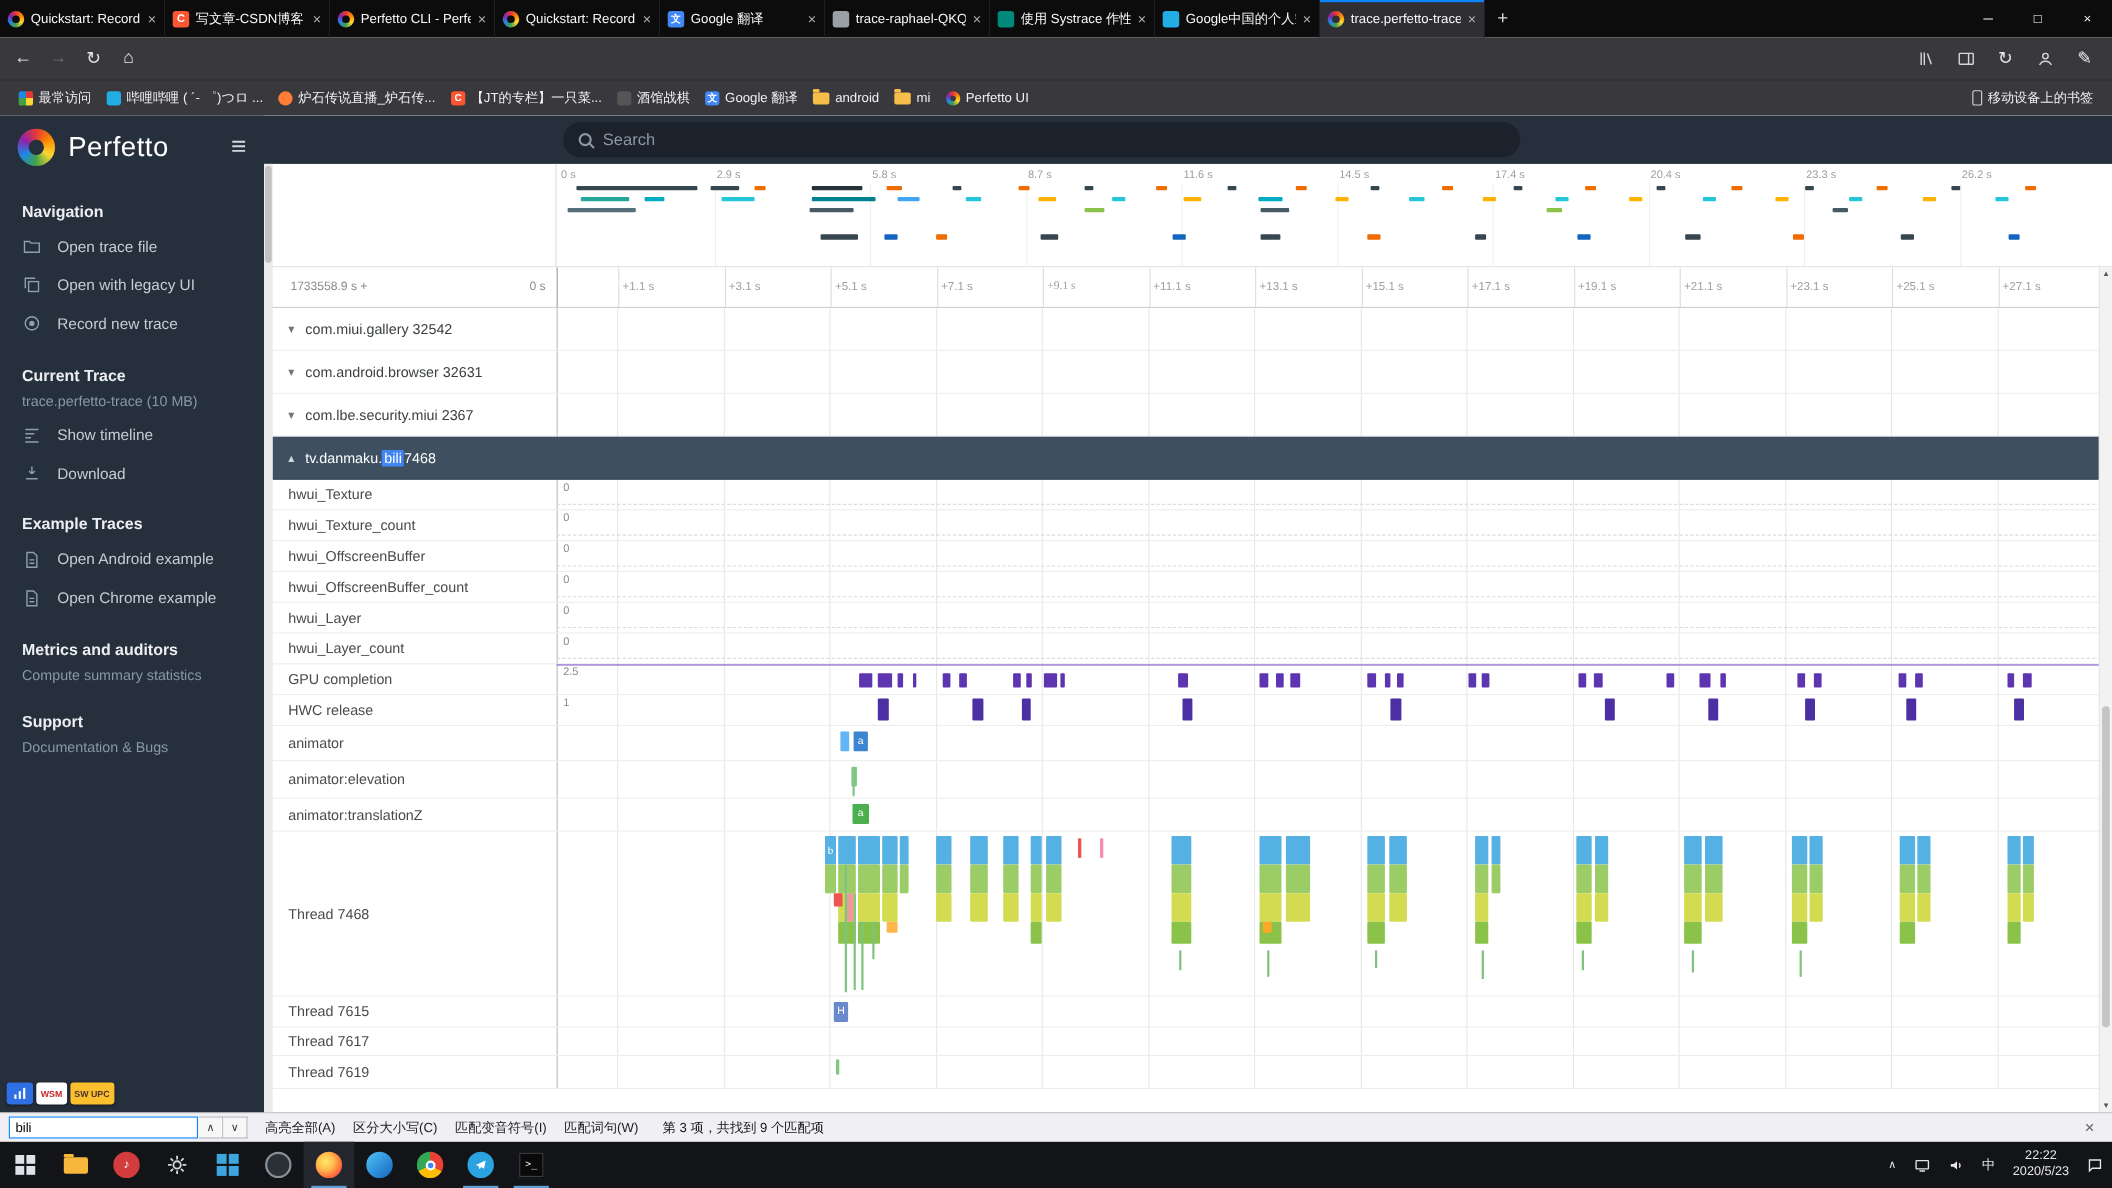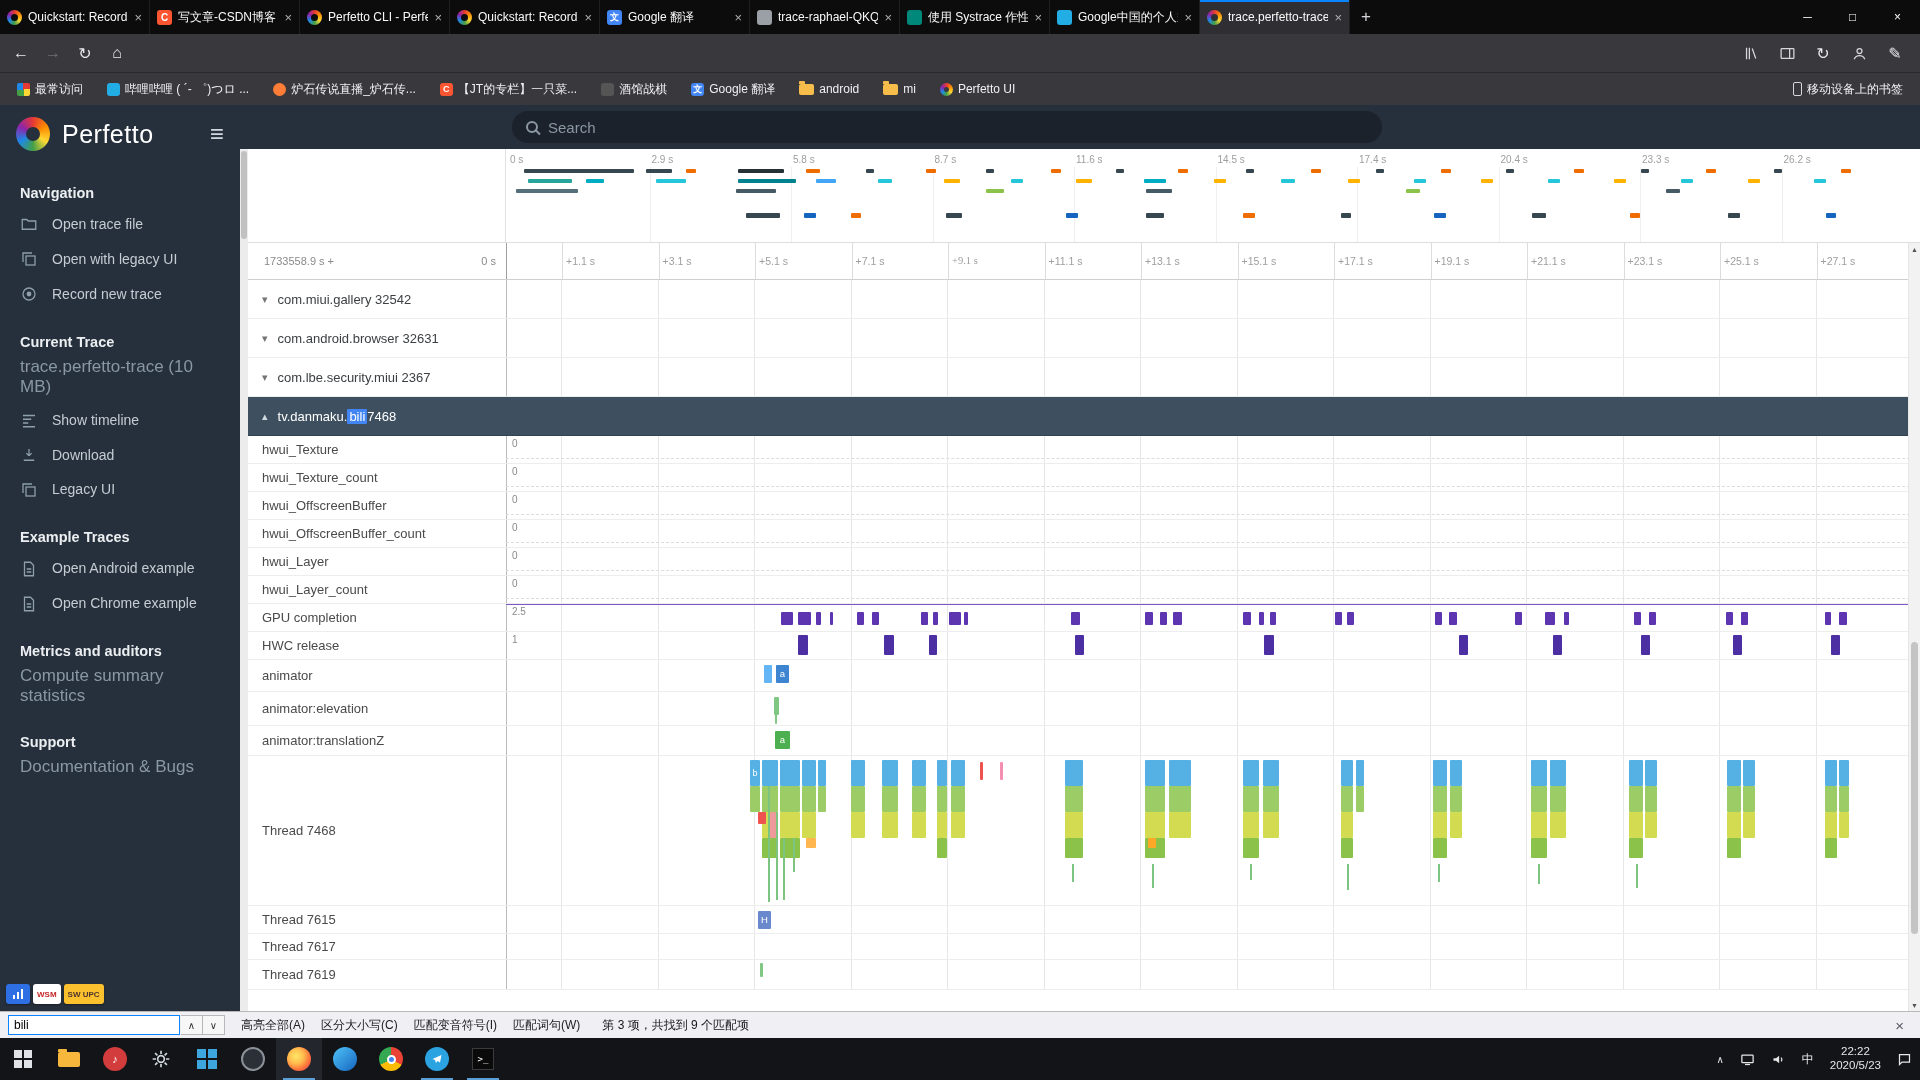--- a/index.html
+++ b/index.html
@@ -46,21 +46,21 @@
 
 
 .sidebar{width:240px;background:#262f3c;color:#cfd8dc;flex:0 0 auto;overflow:hidden;}
 .sb-header{height:58px;display:flex;align-items:center;padding:0 16px;gap:12px;}
 .logo-ring{width:34px;height:34px;}
 .logo-ring::after{inset:10px;background:#262f3c;}
 .sb-title{font-size:25px;color:#fff;letter-spacing:.5px;}
 .sb-burger{margin-left:auto;font-size:24px;color:#cfd8dc;line-height:1;}
 .sb-section{margin-top:16px;}
 .sb-h{font-size:14.5px;color:#eceff1;padding:6px 20px;font-weight:600;}
-.sb-sub{font-size:17px;color:#8a98a5;padding:1px 20px 6px;}
+.sb-sub{font-size:13px;color:#8a98a5;padding:1px 20px 6px;}
 .sb-item{display:flex;align-items:center;gap:14px;padding:8px 20px;font-size:14px;color:#c5cdd3;cursor:pointer;}
 .sb-item span{width:150px;line-height:1.35;}
 .sb-item svg{width:18px;height:18px;fill:none;stroke:#8fa0ac;stroke-width:1.7;flex:0 0 auto;}
 .sb-item svg .fill{fill:#8fa0ac;stroke:none;}
 
 
 .main{flex:1;display:flex;flex-direction:column;min-width:0;position:relative;background:#fff;}
 .topbar{height:44px;background:#262f3c;display:flex;align-items:center;flex:0 0 auto;}
 .searchbox{margin-left:272px;width:870px;height:32px;background:#1b222c;border-radius:16px;display:flex;align-items:center;padding:0 14px;gap:10px;}
 .searchbox input{background:transparent;border:none;outline:none;color:#cfd8dc;font-size:15px;font-family:"Liberation Sans",sans-serif;width:100%;}
@@ -238,21 +238,21 @@
         <svg viewBox="0 0 24 24">
           <circle cx="12" cy="8.5" r="3.5"></circle>
           <path d="M4.5 20c1.5-3.5 4.5-5 7.5-5s6 1.5 7.5 5"></path>
         </svg>
       </div>
     <div class="navbtn">✎</div>
   </div>
 </div>
 
 <div class="bmrow">
-  <div id="bookmarks" style="display:flex;gap:10px;">
+  <div id="bookmarks" style="display:flex;gap:0;">
       <div class="bm">
         <span class="fav pin"></span>
         <span>最常访问</span>
       </div>
       <div class="bm">
         <span class="fav" style="background:#23ade5"></span>
         <span>哔哩哔哩 ( ´- ゜)つロ ...</span>
       </div>
       <div class="bm">
         <span class="fav" style="background:#ff7d37;border-radius:50%"></span>
@@ -338,29 +338,20 @@
             </span>
             <span>Show timeline</span>
           </div>
           <div class="sb-item">
             <span style="width:18px;display:flex">
               <svg viewBox="0 0 24 24">
                 <path d="M12 4v9m0 0l-3.5-3.5M12 13l3.5-3.5M5 19h14"></path>
               </svg>
             </span>
             <span>Download</span>
-          </div>
-          <div class="sb-item">
-            <span style="width:18px;display:flex">
-              <svg viewBox="0 0 24 24">
-                <rect x="8" y="8" width="12" height="12"></rect>
-                <path d="M4 16V4h12"></path>
-              </svg>
-            </span>
-            <span>Legacy UI</span>
           </div>
         </div>
         <div class="sb-section">
           <div class="sb-h">Example Traces</div>
           <div class="sb-item">
             <span style="width:18px;display:flex">
               <svg viewBox="0 0 24 24">
                 <path d="M6 3h8l4 4v14H6z"></path>
                 <path d="M9 12h6M9 16h6"></path>
               </svg>

